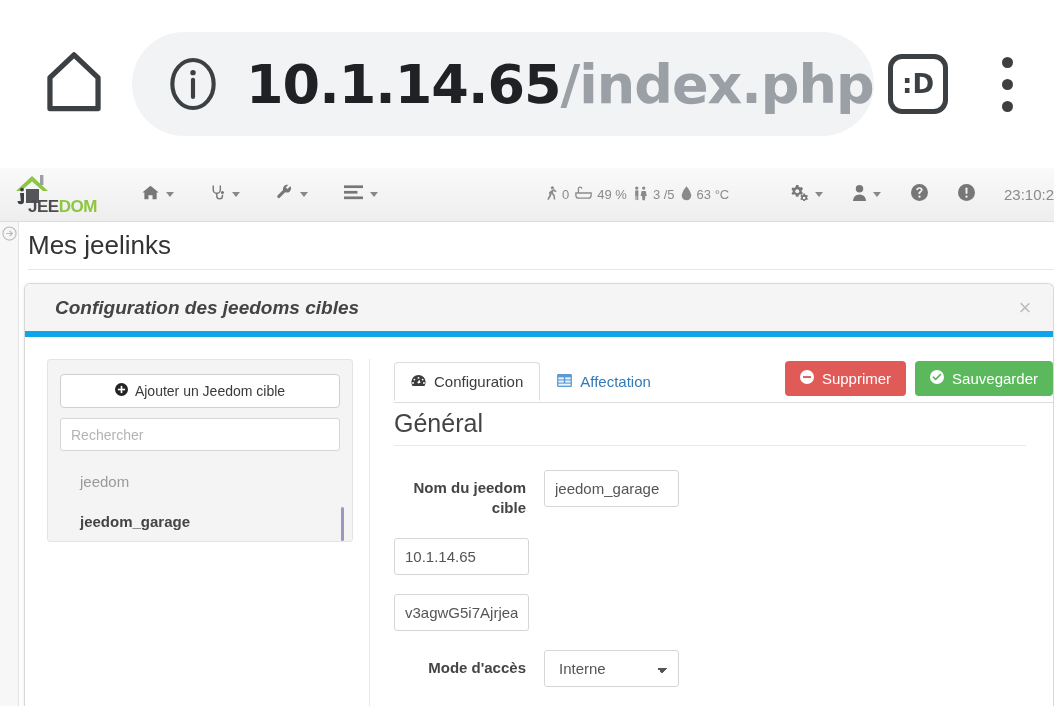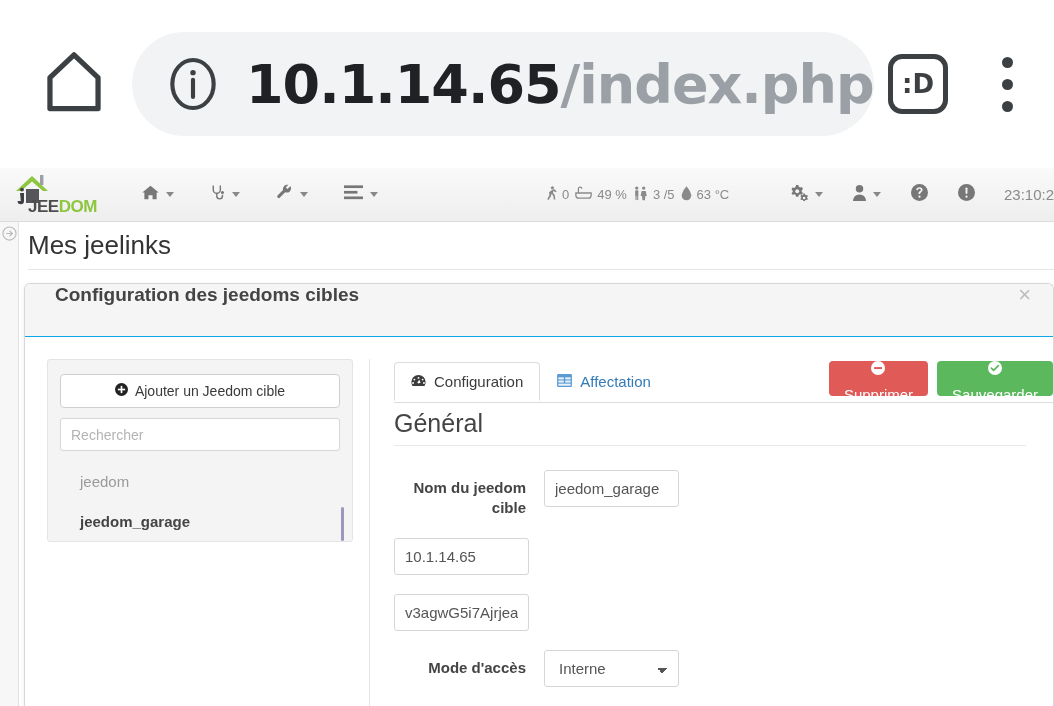--- a/index.html
+++ b/index.html
@@ -115,23 +115,24 @@
   
   .modal {
     position:absolute; left:24px; top:61px; width:1030px; height:423px;
     background:#ffffff;
     border:1px solid #d8d8d8; border-radius:6px 6px 0 0;
     border-bottom:none;
     box-shadow:0 1px 4px rgba(0,0,0,.08);
     overflow:hidden;
   }
   .modal-header {
-    height:53px; background:#f5f5f5; border-bottom:1px solid #0ea5e9;
-    display:flex; padding:0 22px 0 30px;
+    height:53px; background:#f5f5f5; border-bottom:6px solid #0ea5e9;
+    display:flex; align-items:center; padding:0 22px 0 30px;
     border-radius:6px 6px 0 0;
+    font-style:italic;
   }
   .modal-title {
     font-size:19px; font-weight:700; color:#444;
     font-family:"Liberation Sans", sans-serif;
   }
   .modal-close {
     margin-left:auto; font-size:22px; color:#bdbdbd; line-height:1;
     cursor:pointer; font-family:"Liberation Sans", sans-serif;
   }
   .modal-body { display:flex; padding:22px 0 0 0; height:370px; }
@@ -186,21 +187,21 @@
   }
   .tab.link { color:#337ab7; }
   .tabs-underline {
     position:absolute; left:0; right:0; bottom:0; height:1px; background:#dcdcdc;
   }
   .action-btns { margin-left:auto; display:flex; gap:9px; padding-bottom:6px; }
   .btn {
     display:flex; align-items:center; gap:8px;
     height:35px; padding:0 15px; border:none; border-radius:4px;
     color:#ffffff; font-size:15px; cursor:pointer;
-    font-family:"Liberation Sans", sans-serif; white-space:nowrap;flex-direction:column;
+    font-family:"Liberation Sans", sans-serif; white-space:nowrap;
   }
   .btn-danger { background:#e05b58; }
   .btn-success { background:#5cb85c; }
 
   .section-title {
     font-size:25px; color:#444; font-weight:400; margin:6px 0 0 0;
     padding-bottom:7px; border-bottom:1px solid #e8e8e8;
     font-family:"Liberation Sans", sans-serif; width:632px;
   }
 

